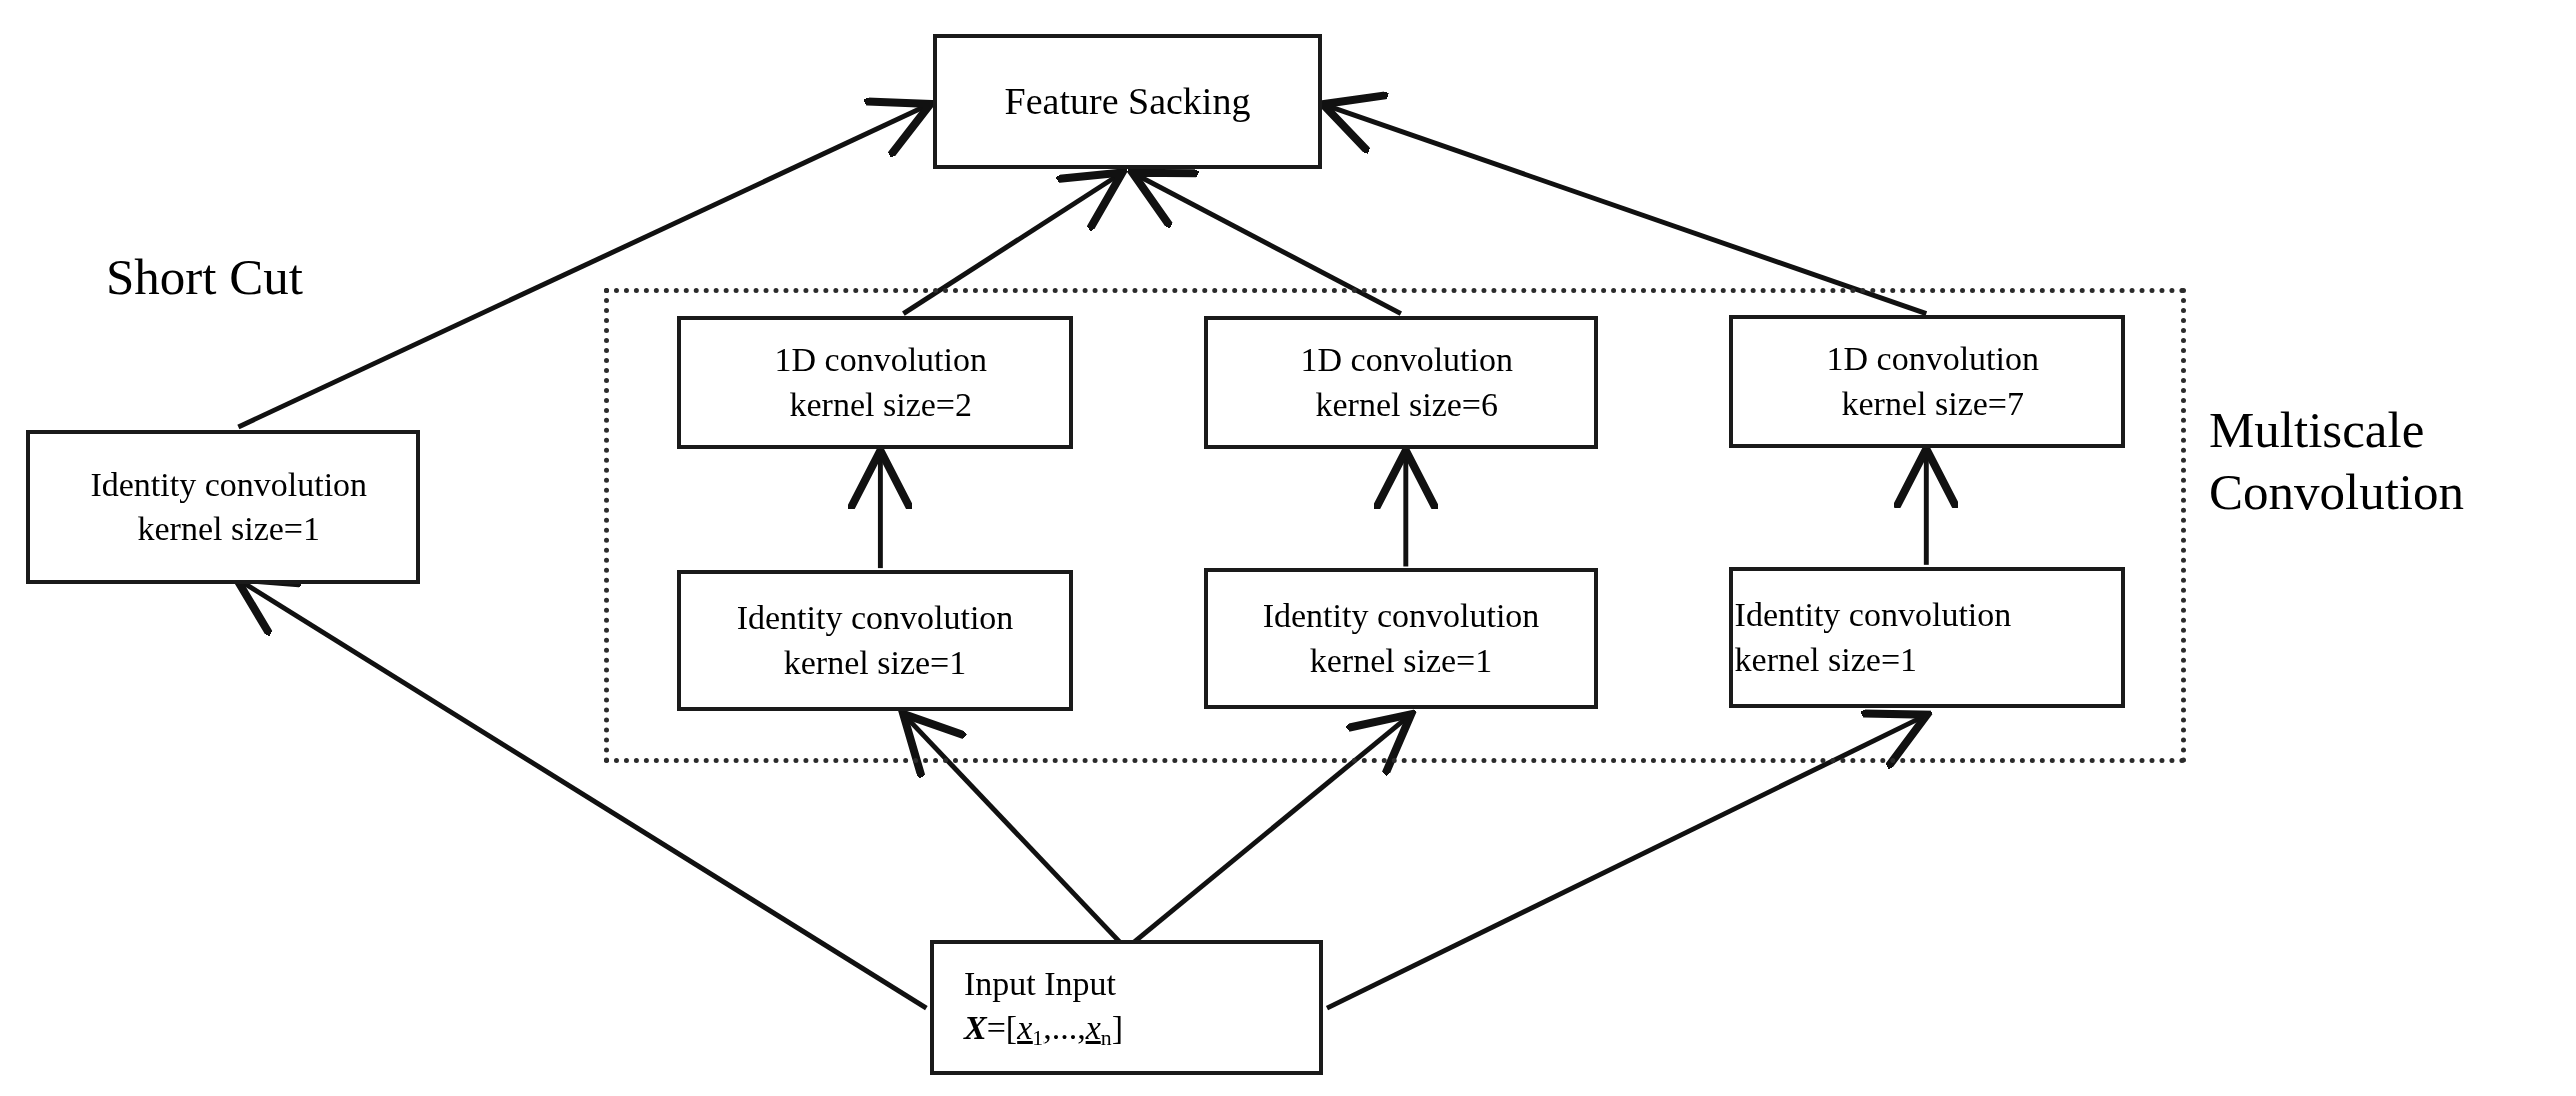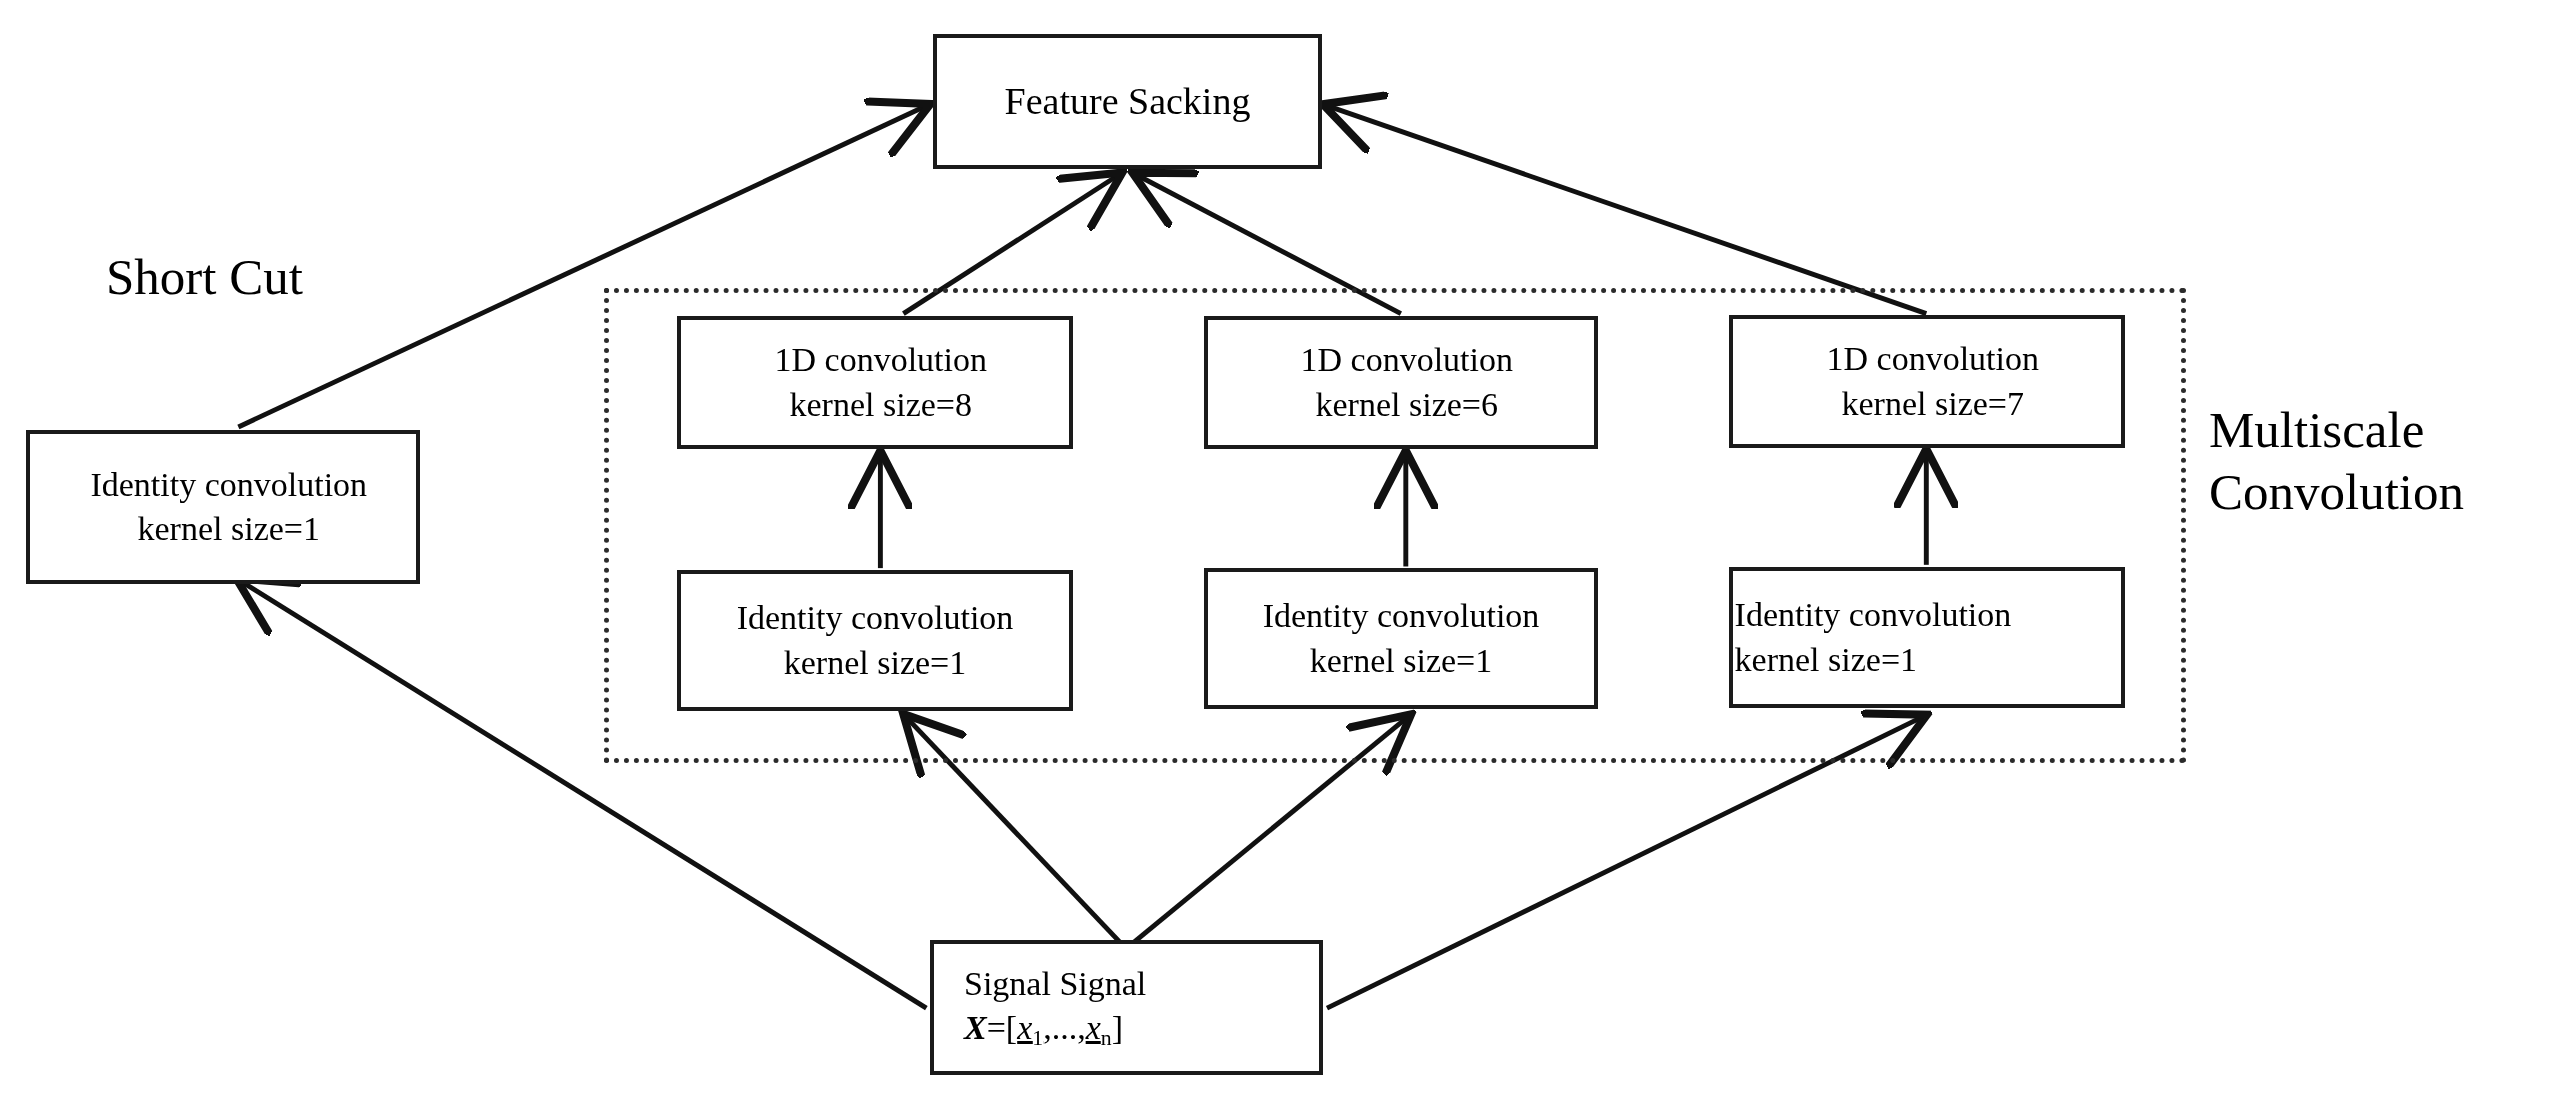--- a/index.html
+++ b/index.html
@@ -115,21 +115,21 @@
     <span class="line">Feature Sacking</span>
   </div>
 
   <div class="node left-text" id="shortcut-identity-box" style="left:26px; top:430px; width:394px; height:154px;">
     <span class="line">Identity convolution</span>
     <span class="line">kernel size=1</span>
   </div>
 
   <div class="node left-text" id="conv-k3-box" style="left:677px; top:316px; width:396px; height:133px;">
     <span class="line">1D convolution</span>
-    <span class="line">kernel size=8</span>
+    <span class="line">kernel size=2</span>
   </div>
 
   <div class="node left-text" id="conv-k5-box" style="left:1204px; top:316px; width:394px; height:133px;">
     <span class="line">1D convolution</span>
     <span class="line">kernel size=6</span>
   </div>
 
   <div class="node left-text" id="conv-k7-box" style="left:1729px; top:315px; width:396px; height:133px;">
     <span class="line">1D convolution</span>
     <span class="line">kernel size=7</span>
@@ -144,21 +144,21 @@
     <span class="line">Identity convolution</span>
     <span class="line">kernel size=1</span>
   </div>
 
   <div class="node tight-left" id="identity-c-box" style="left:1729px; top:567px; width:396px; height:141px;">
     <span class="line">Identity convolution</span>
     <span class="line">kernel size=1</span>
   </div>
 
   <div class="node" id="input-signal-box" style="left:930px; top:940px; width:393px; height:135px;">
-    <span class="line">Signal Signal</span>
+    <span class="line">Input Input</span>
     <span class="line">
       <span class="math-bold">X</span><span>=[</span><span class="math"><span>x</span><sub>1</sub></span><span>,...,</span><span class="math"><span>x</span><sub>n</sub></span><span>]</span>
     </span>
   </div>
 
   <div class="free-label" id="short-cut-label" style="left:82px; top:246px;margin-left:24px;">Short Cut</div>
 
   <div class="free-label" id="multiscale-label" style="left:2209px; top:399px; width:353px;">Multiscale
 Convolution</div>
 

